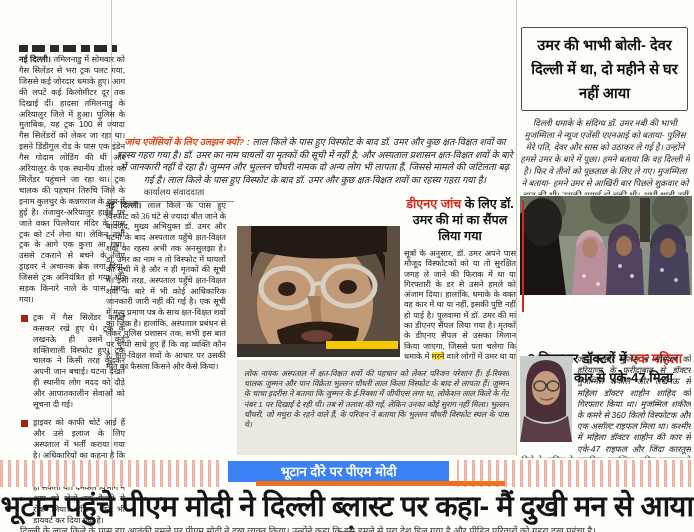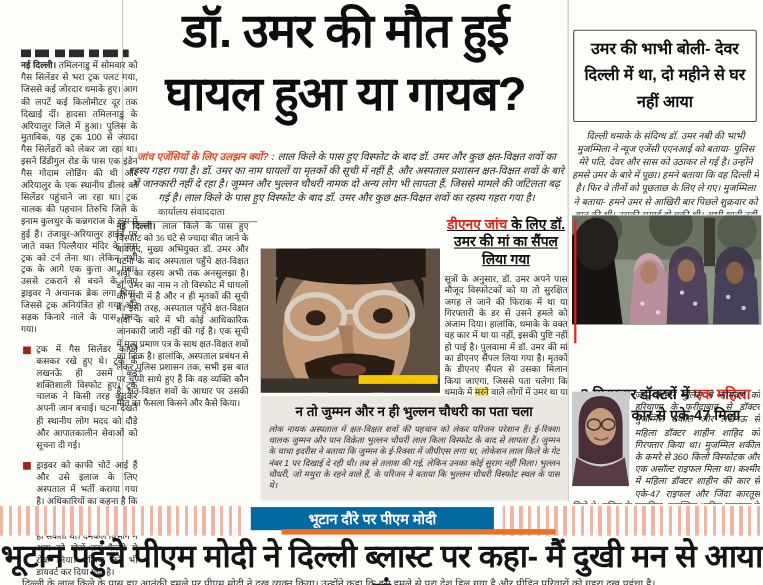--- a/index.html
+++ b/index.html
@@ -22,21 +22,21 @@
     font-style:italic;font-size:9.3px;line-height:12.6px;color:#222;}
   .standfirst .lead{color:#e0491d;font-weight:bold;}
   .byline{position:absolute;left:114px;top:186px;width:120px;text-align:center;
     font-size:8.6px;color:#333;border-bottom:1px solid #8a8a8a;padding-bottom:3px;}
   .body-col1{position:absolute;left:106px;top:201px;width:120px;height:256px;overflow:hidden;
     font-size:8.2px;line-height:10.7px;text-align:justify;color:#222;font-family:Liberation Serif, serif;}
   .body-col1 .lead{font-weight:bold;}
   .photo-umar{position:absolute;left:237px;top:226px;width:163px;height:131px;overflow:hidden;background:#6d5a49;}
   .photo-umar .ystrip{position:absolute;right:2px;bottom:8px;width:72px;height:8px;background:#f6c800;}
   .dna-col{position:absolute;left:404px;top:196px;width:112px;}
-  .dna-head{font-size:12.6px;font-weight:bold;line-height:16px;text-align:center;color:#111;text-decoration:underline;}
+  .dna-head{font-size:12.6px;font-weight:bold;line-height:16px;text-align:center;color:#111;}
   .dna-head .red{color:#d8271c;}
   .dna-text{margin-top:5px;font-size:8.2px;line-height:10.3px;text-align:justify;color:#222;height:126px;overflow:hidden;
     font-family:"Liberation Serif","DejaVu Serif",serif;}
   .hl-yellow{background:#ffe23d;}
   .caption-box{position:absolute;left:237px;top:360px;width:279px;height:95px;background:#ebe8e2;
     padding:5px 7px;box-sizing:border-box;}
   .caption-title{font-size:12.2px;font-weight:bold;text-align:center;color:#111;}
   .caption-text{margin-top:4px;font-size:7.8px;line-height:10.2px;font-style:italic;text-align:justify;color:#2a2a2a;
     height:58px;overflow:hidden;}
   .rbox{position:absolute;left:521px;top:27px;width:167px;height:84px;border:1.5px solid #4c4c4c;border-radius:2px;
@@ -49,21 +49,21 @@
   .arrest-head{position:absolute;left:519px;top:312px;width:172px;font-size:13.2px;font-weight:bold;
     text-align:center;line-height:19px;color:#111;margin-top:37px;}
   .arrest-head .red{color:#d8271c;}
   .arrest-text{position:absolute;left:520px;top:354px;width:171px;font-size:8.4px;line-height:11.2px;
     font-style:italic;text-align:justify;color:#222;height:104px;overflow:hidden;}
   .photo-doctor{float:left;width:52px;height:86px;margin:2px 5px 2px 0;overflow:hidden;background:#c7cccd;}
   
   .stripes{position:absolute;left:0;top:460px;width:694px;height:27px;
     background:repeating-linear-gradient(90deg,#f0b4a0 0 3px,#ffffff 3px 8px);}
   .banner-gap{position:absolute;left:221px;top:458px;width:236px;height:31px;background:#ffffff;}
-  .banner{position:absolute;left:228px;top:461px;width:221px;height:21px;background:#0369a1;
+  .banner{position:absolute;left:228px;top:461px;width:221px;height:21px;background:#3b82f6;
     color:#ffffff;font-weight:bold;font-size:13px;text-align:center;line-height:21px;}
   .banner-bar{position:absolute;left:256px;top:481px;width:249px;height:5px;background:#ef7120;}
   .bottom-headline{position:absolute;left:0;top:489px;width:694px;text-align:center;
     font-weight:bold;font-size:29px;line-height:34px;letter-spacing:-0.5px;color:#141414;}
   .bottom-partial{position:absolute;left:20px;top:524px;width:686px;height:8px;overflow:hidden;
     font-size:9.3px;color:#333;text-align:justify;}
 </style>
 </head>
 <body>
 
@@ -78,24 +78,20 @@
     <div class="bullet-item">
       <span class="bullet-sq"></span>
       <span>ट्रक में गैस सिलेंडर काफी कसकर रखे हुए थे। ट्रक के लखनऊे ही उसमें कई शक्तिशाली विस्फोट हुए। ट्रक चालक ने किसी तरह कूदकर अपनी जान बचाई। घटना देखते ही स्थानीय लोग मदद को दौड़े और आपातकालीन सेवाओं को सूचना दी गई।</span>
     </div>
     <div class="bullet-item">
       <span class="bullet-sq"></span>
       <span>ड्राइवर को काफी चोटें आई हैं और उसे इलाज के लिए अस्पताल में भर्ती कराया गया है। अधिकारियों का कहना है कि आस-पास कोई घर या बस्तियां नहीं थीं, वरना हादसा भयावह हो सकता था। दमकल विभाग ने आग को खेतों तक फैलने से रोक लिया। ट्रैफिक को भी डायवर्ट कर दिया गया है।</span>
     </div>
   </div>
 
-  <div class="headline">
-    <div>डॉ. उमर की मौत हुई</div>
-    <div>घायल हुआ या गायब?</div>
-  </div>
 
   <div class="standfirst"><span class="lead">जांच एजेंसियों के लिए उलझन क्यों? :</span><span> लाल किले के पास हुए विस्फोट के बाद डॉ. उमर और कुछ क्षत-विक्षत शवों का रहस्य गहरा गया है। डॉ. उमर का नाम घायलों या मृतकों की सूची में नहीं है, और अस्पताल प्रशासन क्षत-विक्षत शवों के बारे में जानकारी नहीं दे रहा है। जुम्मन और भुल्लन चौधरी नामक दो अन्य लोग भी लापता हैं, जिससे मामले की जटिलता बढ़ गई है। लाल किले के पास हुए विस्फोट के बाद डॉ. उमर और कुछ क्षत-विक्षत शवों का रहस्य गहरा गया है।</span></div>
 
   <div class="byline">कार्यालय संवाददाता</div>
 
   <div class="body-col1"><span class="lead">नई दिल्ली।</span><span> लाल किले के पास हुए विस्फोट को 36 घंटे से ज्यादा बीत जाने के बावजूद, मुख्य अभियुक्त डॉ. उमर और घटना के बाद अस्पताल पहुँचे क्षत-विक्षत शवों का रहस्य अभी तक अनसुलझा है। डॉ. उमर का नाम न तो विस्फोट में घायलों की सूची में है और न ही मृतकों की सूची में। इसी तरह, अस्पताल पहुँचे क्षत-विक्षत शवों के बारे में भी कोई आधिकारिक जानकारी जारी नहीं की गई है। एक सूची में मृत्यु प्रमाण पत्र के साथ क्षत-विक्षत शवों का जिक्र है। हालांकि, अस्पताल प्रबंधन से लेकर पुलिस प्रशासन तक, सभी इस बात पर चुप्पी साधे हुए हैं कि वह व्यक्ति कौन है, क्षत-विक्षत शवों के आधार पर उसकी मौत का फैसला किसने और कैसे किया।</span></div>
 
   <div class="photo-umar">
     <svg width="163" height="131" viewBox="0 0 163 131">
       <rect x="0" y="0" width="163" height="131" fill="#7a6350"></rect>
@@ -116,21 +112,20 @@
     </svg>
     <div class="ystrip"></div>
   </div>
 
   <div class="dna-col">
     <div class="dna-head"><span class="red">डीएनए जांच</span><span> के लिए डॉ. उमर की मां का सैंपल लिया गया</span></div>
     <div class="dna-text"><span>सूत्रों के अनुसार, डॉ. उमर अपने पास मौजूद विस्फोटकों को या तो सुरक्षित जगह ले जाने की फिराक में था या गिरफ्तारी के डर से उसने हमले को अंजाम दिया। हालांकि, धमाके के वक्त वह कार में था या नहीं, इसकी पुष्टि नहीं हो पाई है। पुलवामा में डॉ. उमर की मां का डीएनए सैंपल लिया गया है। मृतकों के डीएनए सैंपल से उसका मिलान किया जाएगा, जिससे पता चलेगा कि धमाके में </span><span class="hl-yellow">मरने</span><span> वाले लोगों में उमर था या नहीं।</span></div>
   </div>
 
   <div class="caption-box">
-    <div class="caption-title">न तो जुम्मन और न ही भुल्लन चौधरी का पता चला</div>
     <div class="caption-text">लोक नायक अस्पताल में क्षत-विक्षत शवों की पहचान को लेकर परिजन परेशान हैं। ई-रिक्शा चालक जुम्मन और पान विक्रेता भुल्लन चौधरी लाल किला विस्फोट के बाद से लापता हैं। जुम्मन के चाचा इदरीस ने बताया कि जुम्मन के ई-रिक्शा में जीपीएस लगा था, लोकेशन लाल किले के गेट नंबर 1 पर दिखाई दे रही थी। तब से तलाश की गई, लेकिन उनका कोई सुराग नहीं मिला। भुल्लन चौधरी, जो मथुरा के रहने वाले हैं, के परिजन ने बताया कि भुल्लन चौधरी विस्फोट स्थल के पास थे।</div>
   </div>
 
   <div class="rbox">
     <div class="rbox-head">उमर की भाभी बोली- देवर दिल्ली में था, दो महीने से घर नहीं आया</div>
   </div>
   <div class="rtext1">दिल्ली धमाके के संदिग्ध डॉ. उमर नबी की भाभी मुजम्मिला ने न्यूज एजेंसी एएनआई को बताया- पुलिस मेरे पति, देवर और सास को उठाकर ले गई है। उन्होंने हमसे उमर के बारे में पूछा। हमने बताया कि वह दिल्ली में है। फिर वे तीनों को पूछताछ के लिए ले गए। मुजम्मिला ने बताया- हमने उमर से आखिरी बार पिछले शुक्रवार को बात की थी। उसकी सगाई हो चुकी थी। अभी शादी नहीं हुई थी। वह पिछले दो महीनों से घर नहीं आया था। जब भी वह घर आता, क्रिकेट में व्यस्त रहता था। उसे क्रिकेट बहुत पसंद था। उमर के ज्यादा दोस्त नहीं थे। वह बस पढ़ाई करता था।</div>
 
   <div class="photo-crowd">
     <svg width="172" height="99" viewBox="0 0 172 99">

